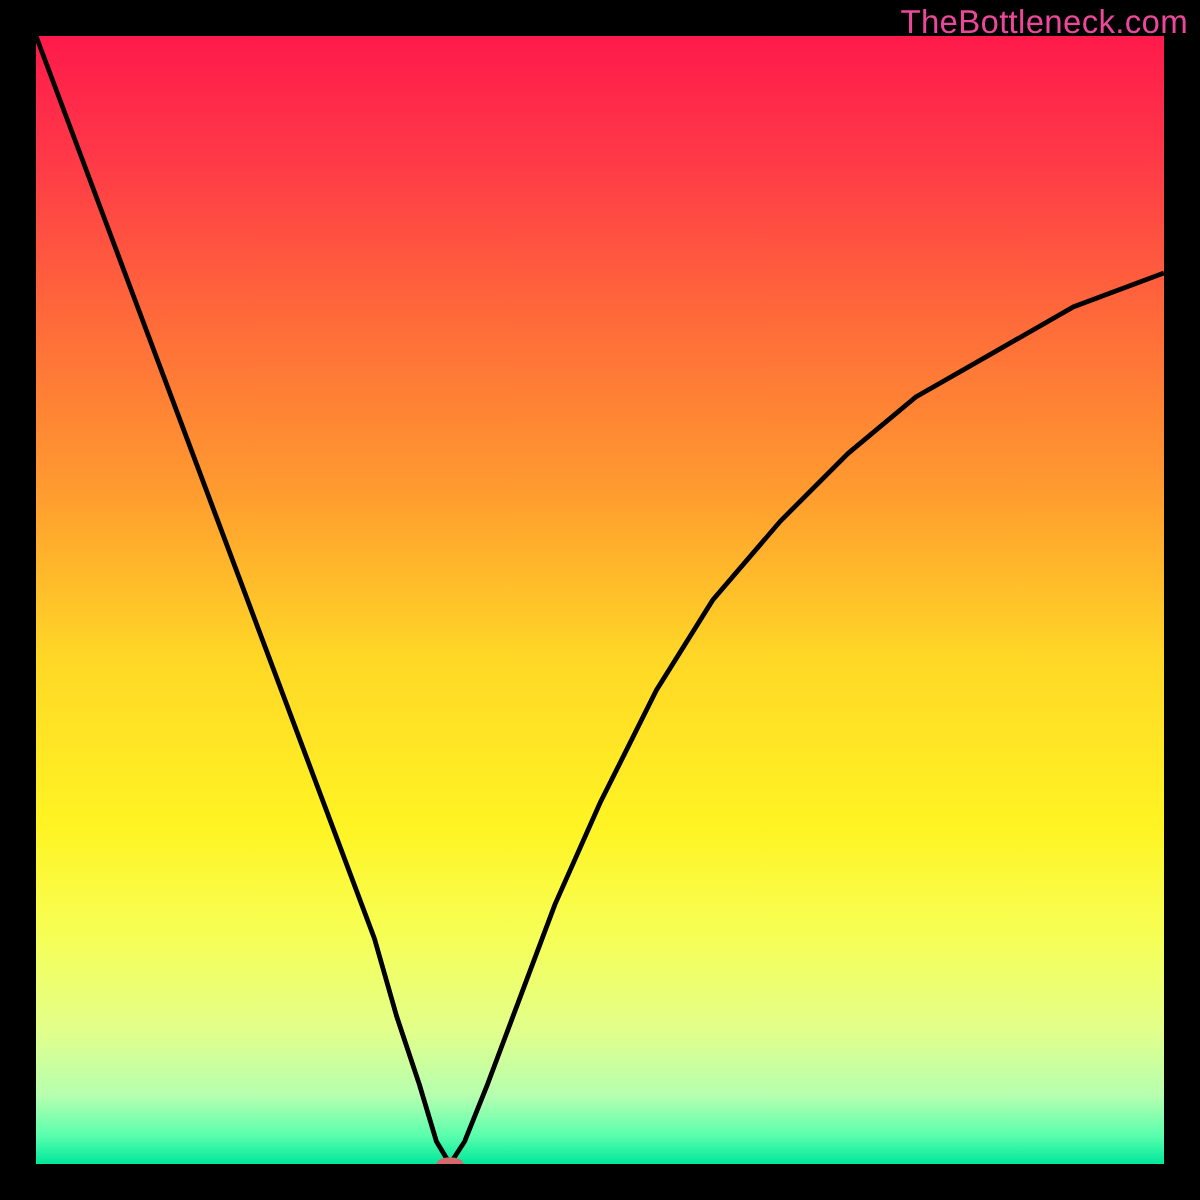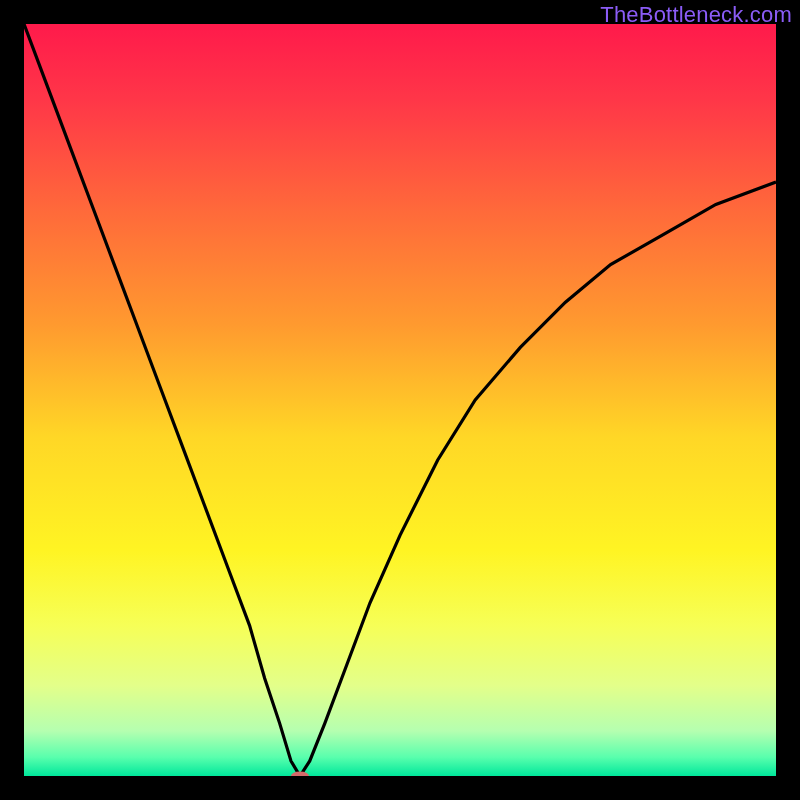--- a/index.html
+++ b/index.html
@@ -16,21 +16,21 @@
     left: 24px;
     top: 24px;
     width: 752px;
     height: 752px;
     background: #000;
   }
   .attribution {
     position: absolute;
     top: 2px;
     right: 8px;
-    color: #8b5cf6;
+    color: #ec4899;
     font-size: 22px;
     font-weight: 500;
     letter-spacing: 0.2px;
     z-index: 5;
   }
   svg {
     position: absolute;
     left: 24px;
     top: 24px;
     width: 752px;

